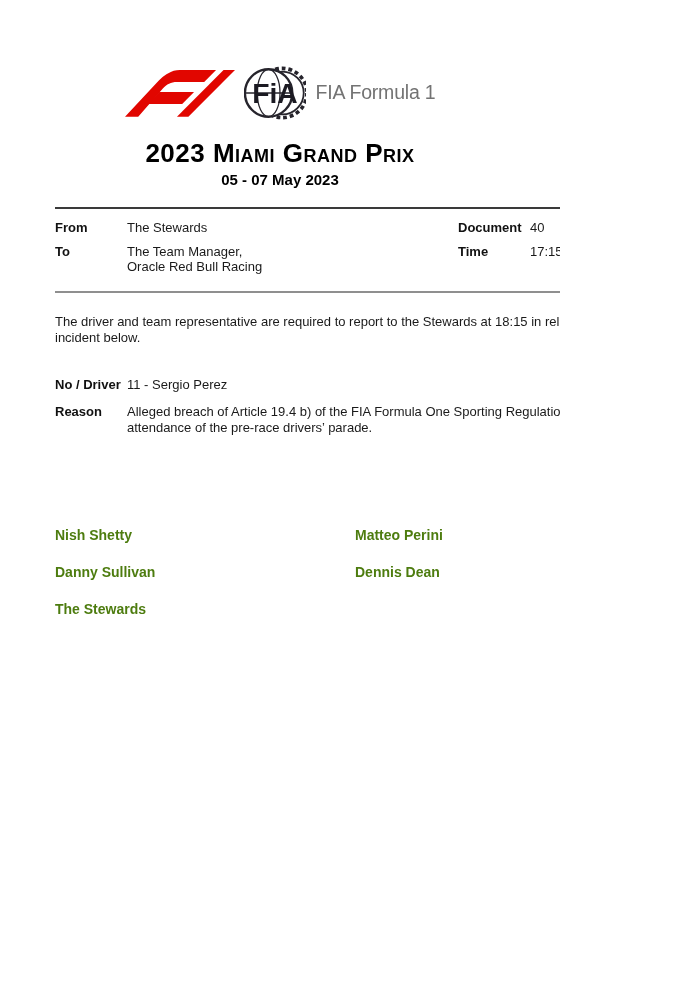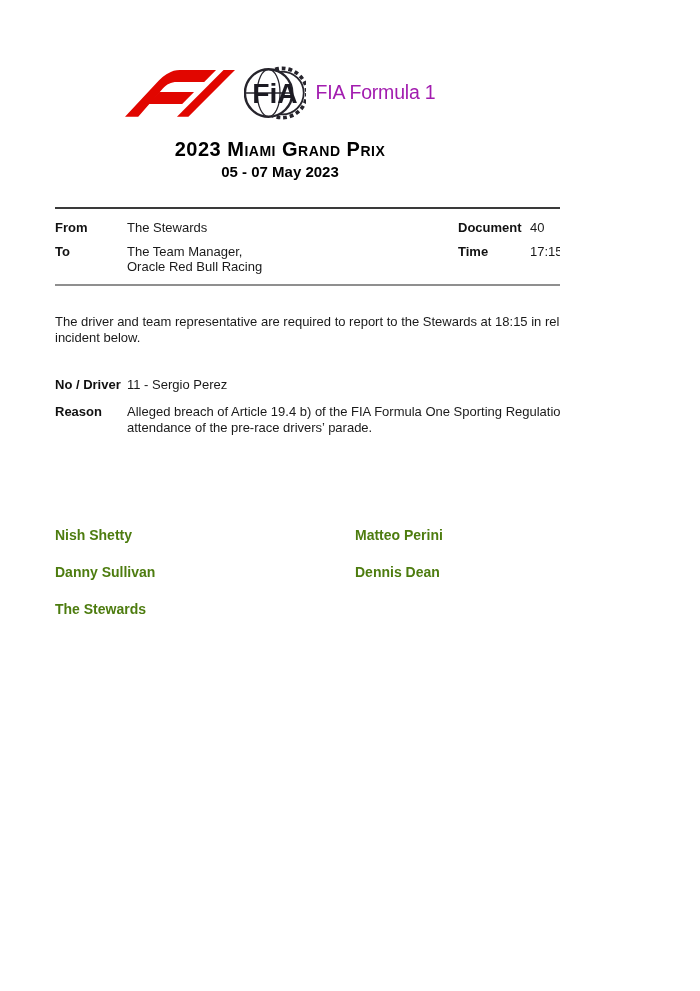--- a/index.html
+++ b/index.html
@@ -15,42 +15,42 @@
   
   .logo-row {
     position:absolute; top:62px; left:0; right:0;
     display:flex; justify-content:center; align-items:center;
     gap:7px;
   }
   .f1-mark { display:block; }
   .fia-emblem { display:block; margin-left:2px; }
   .logo-wordmark {
     font-size:19.5px; line-height:21.5px;
-    color:#a21caf; letter-spacing:-0.2px;
+    color:#737373; letter-spacing:-0.2px;
     font-weight:500;
     padding-left:3px;
   }
   .logo-wordmark .tm { font-size:8px; vertical-align:baseline; letter-spacing:0; }
 
   
   .title-block { position:absolute; top:138px; left:0; right:0; text-align:center; color:#000; }
   .event-title {
     margin:0;
-    font-size:20px; font-weight:bold;
+    font-size:26px; font-weight:bold;
     font-variant:small-caps;
     letter-spacing:0.5px;
   }
   .event-dates { margin-top:2px; font-size:15px; font-weight:bold; }
 
   
   .meta {
     position:absolute; top:207px; left:55px; width:593px;
     border-top:2.5px solid #3a3a3a;
     border-bottom:2px solid #8f8f8f;
-    padding:11px 0 10px 0;
+    padding:11px 0 17px 0;
     display:flex;
     font-size:13px;
   }
   .meta-left { width:403px; }
   .meta-right { flex:1; }
   .meta-row { display:flex; margin-bottom:9px; }
   .meta-row:last-child { margin-bottom:0; }
   .meta-label { width:72px; font-weight:bold; color:#111; }
   .meta-value { line-height:15px; color:#1a1a1a; }
 

